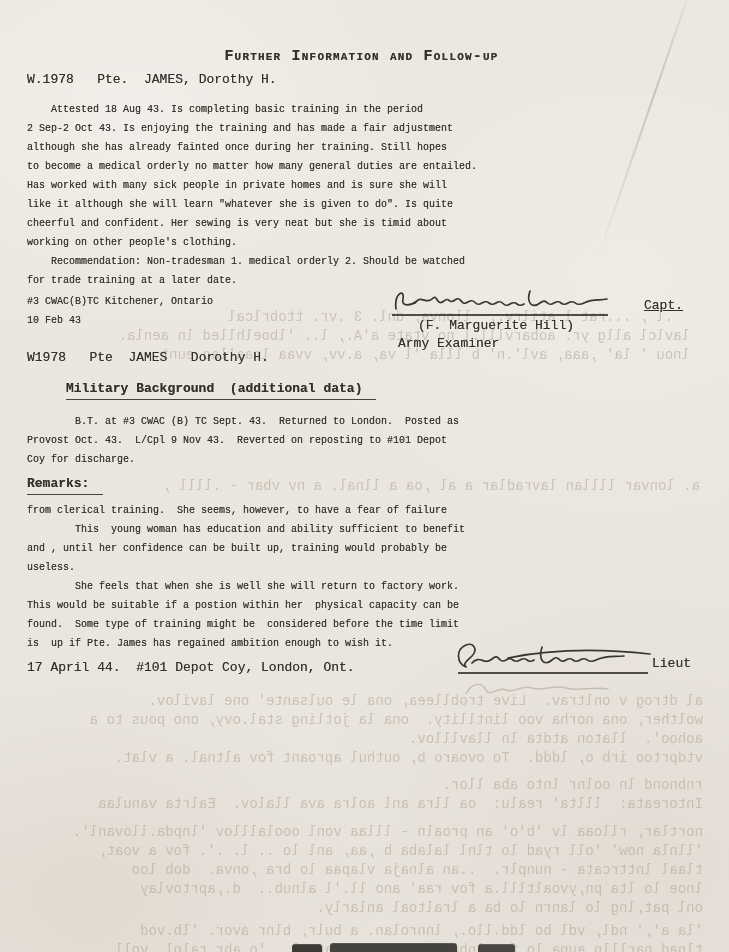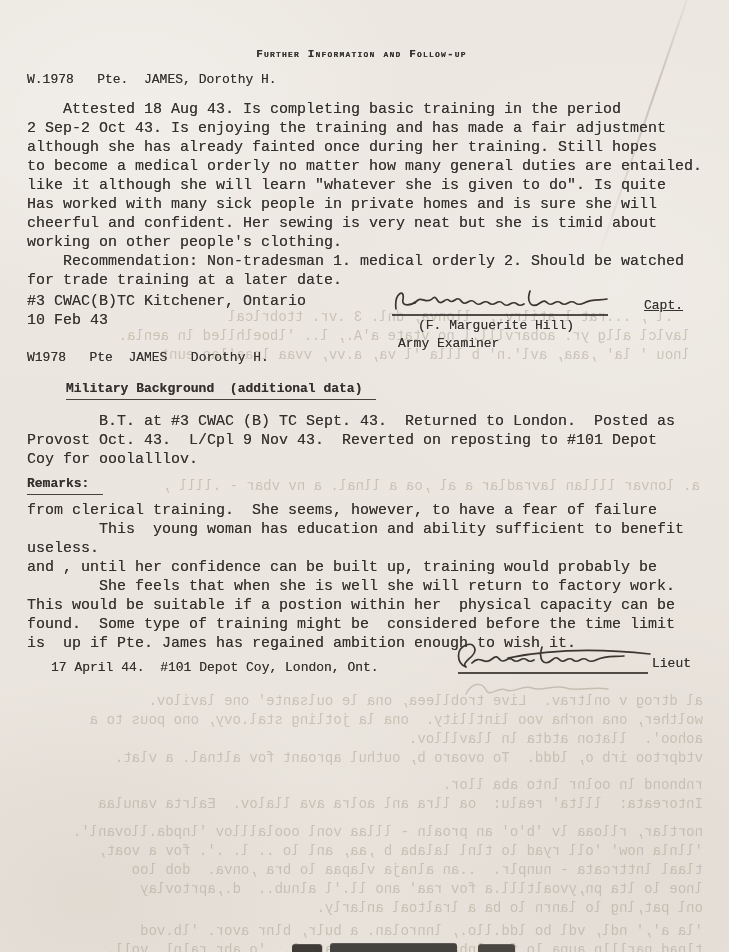--- a/index.html
+++ b/index.html
@@ -13,26 +13,26 @@
     background:
       radial-gradient(ellipse 420px 300px at 18% 12%, rgba(255,255,255,.30), rgba(255,255,255,0) 70%),
       radial-gradient(ellipse 500px 380px at 85% 30%, rgba(255,255,255,.18), rgba(255,255,255,0) 70%),
       radial-gradient(ellipse 420px 320px at 12% 94%, rgba(146,134,114,.10), rgba(146,134,114,0) 70%),
       radial-gradient(ellipse 520px 420px at 88% 90%, rgba(146,134,114,.08), rgba(146,134,114,0) 70%),
       linear-gradient(#ece8e1,#e9e4dc);
     color:#34312c;
   }
   .abs{position:absolute;}
   .line{
-    white-space:pre;height:19px;line-height:19px;font-size:15px;
+    white-space:pre;height:19px;line-height:19px;font-size:10px;
     text-shadow:0 0 .5px rgba(52,49,44,.65);
   }
   .doc-title{
     position:absolute;top:48px;left:0;width:723px;text-align:center;
-    font-size:11px;font-weight:bold;font-variant:small-caps;letter-spacing:1.2px;
+    font-size:15px;font-weight:bold;font-variant:small-caps;letter-spacing:1.2px;
     text-shadow:0 0 .5px rgba(52,49,44,.65);
   }
   .single{
     position:absolute;white-space:pre;font-size:13px;line-height:19px;
     text-shadow:0 0 .5px rgba(52,49,44,.65);
   }
   .heading span{
     display:inline-block;border-bottom:1.6px solid rgba(52,49,44,.9);
     padding-right:14px;padding-bottom:1px;font-weight:bold;
   }
@@ -96,22 +96,22 @@
 
   <div class="doc-title">Further Information and Follow-up</div>
 
   <div class="single" style="top:70px;left:27px;">W.1978   Pte.  JAMES, Dorothy H.</div>
 
   <div class="abs" style="top:100px;left:27px;">
       <div class="line">    Attested 18 Aug 43. Is completing basic training in the period</div>
       <div class="line">2 Sep-2 Oct 43. Is enjoying the training and has made a fair adjustment</div>
       <div class="line">although she has already fainted once during her training. Still hopes</div>
       <div class="line">to become a medical orderly no matter how many general duties are entailed.</div>
+      <div class="line">Has worked with many sick people in private homes and is sure she will</div>
       <div class="line">like it although she will learn "whatever she is given to do". Is quite</div>
-      <div class="line">Has worked with many sick people in private homes and is sure she will</div>
       <div class="line">cheerful and confident. Her sewing is very neat but she is timid about</div>
       <div class="line">working on other people's clothing.</div>
       <div class="line">    Recommendation: Non-tradesman 1. medical orderly 2. Should be watched</div>
       <div class="line">for trade training at a later date.</div>
     </div>
 
   <div class="abs" style="top:292px;left:27px;">
       <div class="line">#3 CWAC(B)TC Kitchener, Ontario</div>
       <div class="line">10 Feb 43</div>
     </div>
@@ -126,37 +126,37 @@
   <div class="single" style="top:316px;left:398px;margin-left:20px;">(F. Marguerite Hill)</div>
   <div class="single" style="top:334px;left:398px;">Army Examiner</div>
 
   <div class="single" style="top:348px;left:27px;">W1978   Pte  JAMES   Dorothy H.</div>
 
   <div class="single heading" style="top:379px;left:27px;margin-left:39px;"><span>Military Background  (additional data)</span></div>
 
   <div class="abs" style="top:412px;left:27px;">
       <div class="line">        B.T. at #3 CWAC (B) TC Sept. 43.  Returned to London.  Posted as</div>
       <div class="line">Provost Oct. 43.  L/Cpl 9 Nov 43.  Reverted on reposting to #101 Depot</div>
-      <div class="line">Coy for ooolalllov.</div>
+      <div class="line">Coy for discharge.</div>
     </div>
 
   <div class="single heading" style="top:474px;left:27px;"><span>Remarks:</span></div>
 
   <div class="abs" style="top:501px;left:27px;">
       <div class="line">from clerical training.  She seems, however, to have a fear of failure</div>
       <div class="line">        This  young woman has education and ability sufficient to benefit</div>
+      <div class="line">and , until her confidence can be built up, training would probably be</div>
       <div class="line">useless.</div>
-      <div class="line">and , until her confidence can be built up, training would probably be</div>
       <div class="line">        She feels that when she is well she will return to factory work.</div>
       <div class="line">This would be suitable if a postion within her  physical capacity can be</div>
       <div class="line">found.  Some type of training might be  considered before the time limit</div>
       <div class="line">is  up if Pte. James has regained ambition enough to wish it.</div>
     </div>
 
-  <div class="single" style="top:658px;left:27px;margin-left:24px;">17 April 44.  #101 Depot Coy, London, Ont.</div>
+  <div class="single" style="top:658px;left:27px;">17 April 44.  #101 Depot Coy, London, Ont.</div>
 
   <div class="sig-script" style="left:452px;top:636px;">
     <svg width="205" height="42" viewBox="0 0 205 42">
       <path d="M14 31 C4 27, 4 13, 14 9 C22 6, 26 14, 20 20 C16 24, 10 28, 14 31 M20 27 C28 18, 32 30, 40 23 C48 16, 46 29, 54 24 C62 19, 60 29, 68 24 C76 19, 74 29, 82 24 M90 11 C86 24, 92 31, 100 24 C108 17, 106 29, 114 24 C122 19, 120 29, 128 24 C136 19, 134 29, 144 24 C154 19, 162 21, 172 20 M56 22 C100 13, 152 13, 198 18"></path>
     </svg>
   </div>
   <div class="sig-underline" style="left:458px;top:672px;width:190px;"></div>
   <div class="single" style="top:654px;left:652px;">Lieut</div>
 
   <div class="toolbar-btn" style="left:292px;top:944px;width:30px;height:12px;border-radius:3px 3px 0 0;background:#3e3b37;"></div>

